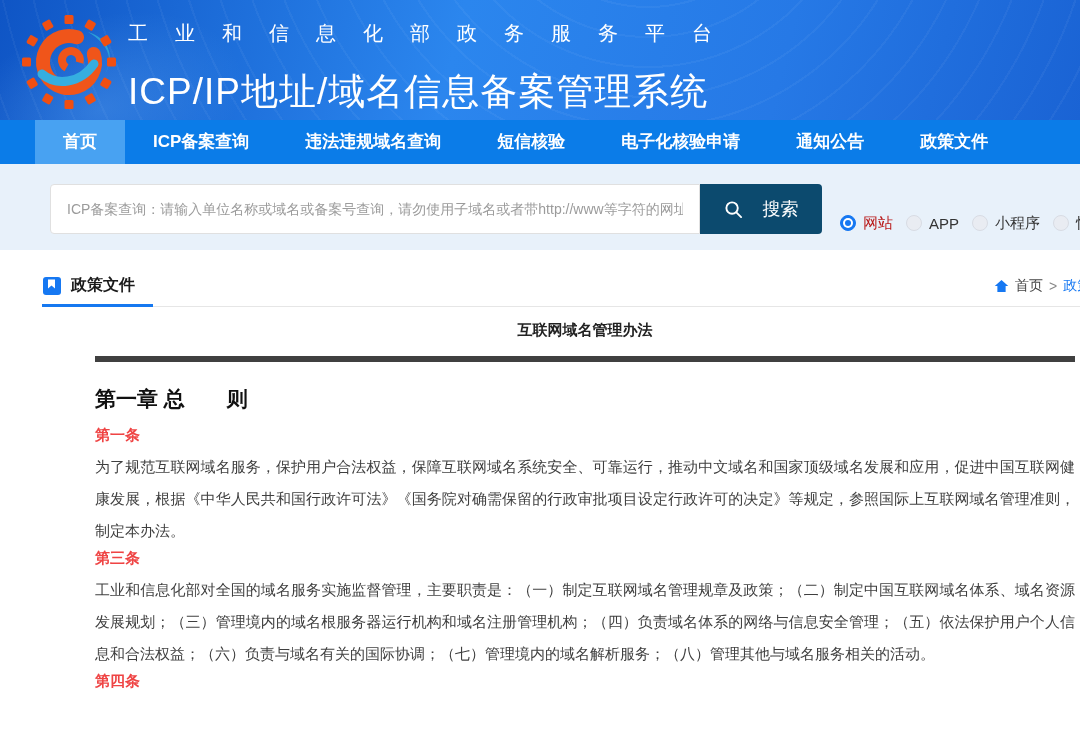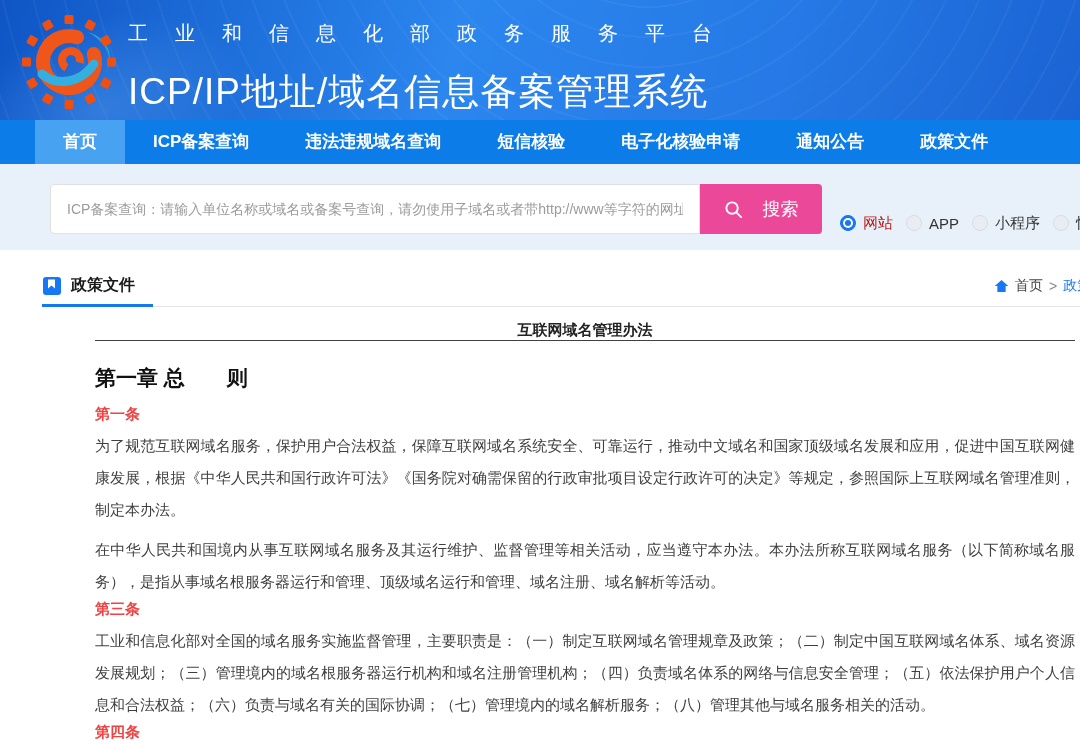--- a/index.html
+++ b/index.html
@@ -34,21 +34,21 @@
   
   .search-section { height: 86px; background: #e8f1fa; position: relative; }
   .search-row { position: absolute; left: 50px; top: 20px; display: flex; width: 1130px; }
   .search-input {
     width: 650px; height: 50px; background: #fff; border: 1px solid #e0e0e0;
     border-radius: 4px 0 0 4px; padding: 0 16px; font-size: 14px; color: #555;
     font-family: "Liberation Sans", sans-serif; outline: none;
   }
   .search-input::placeholder { color: #9b9b9b; }
   .search-btn {
-    width: 122px; height: 50px; background: #ec4899; color: #fff; border: none;
+    width: 122px; height: 50px; background: #0c4a6e; color: #fff; border: none;
     border-radius: 0 4px 4px 0; font-size: 18px; display: flex; align-items: center;
     justify-content: center; gap: 20px; cursor: pointer; font-family: "Liberation Sans", sans-serif;
   }
   .radio-group { display: flex; align-items: center; margin-left: 18px; margin-top: 28px; gap: 13px; }
   .radio-opt { display: flex; align-items: center; gap: 7px; cursor: pointer; white-space: nowrap; }
   .radio-dot { width: 16px; height: 16px; border-radius: 50%; background: #e9ecf2; border: 1px solid #d8dce4; position: relative; flex: none; }
   .radio-opt.selected .radio-dot { background: #1678f2; border-color: #1678f2; }
   .radio-opt.selected .radio-dot::after {
     content:""; position:absolute; left:50%; top:50%; transform: translate(-50%,-50%);
     width: 6px; height: 6px; border-radius: 50%; background: #1678f2; box-shadow: 0 0 0 2px #fff;
@@ -64,21 +64,21 @@
   }
   .tab-label { font-size: 16px; font-weight: bold; color: #1a1a1a; }
   .breadcrumb { position: absolute; left: 952px; top: 10px; display: flex; align-items: center; gap: 6px; white-space: nowrap; font-size: 14px; }
   .crumb-home { color: #444; cursor: pointer; }
   .crumb-sep { color: #888; }
   .crumb-current { color: #1678f2; }
 
   .article { margin-left: 95px; width: 980px; }
   .article-title {
     text-align: center; font-size: 15px; font-weight: bold; color: #222;
-    padding: 14px 0 0; border-bottom: 1px solid #404040;
+    padding: 14px 0 16px; border-bottom: 6px solid #404040;
   }
   .chapter { margin: 24px 0 14px; font-size: 21px; font-weight: bold; color: #111; line-height: 26px; }
   .clause-heading { font-size: 15px; font-weight: bold; color: #ef4444; line-height: 17px; margin-top: 2px; }
   .clause-body { font-size: 15px; color: #3f3f3f; line-height: 32px; margin-top: 8px; text-align: justify; }
 </style>
 </head>
 <body>
 
 <div class="header">
   <svg class="logo" viewBox="0 0 100 104">
@@ -175,21 +175,20 @@
 
 <div class="article">
   <div class="article-title">互联网域名管理办法</div>
   <div class="chapter">第一章 总　　则</div>
 
   <div>
     <div class="clause-heading">第一条</div>
     <div class="clause-body">为了规范互联网域名服务，保护用户合法权益，保障互联网域名系统安全、可靠运行，推动中文域名和国家顶级域名发展和应用，促进中国互联网健康发展，根据《中华人民共和国行政许可法》《国务院对确需保留的行政审批项目设定行政许可的决定》等规定，参照国际上互联网域名管理准则，制定本办法。</div>
   </div>
   <div>
-    <div class="clause-body">在中华人民共和国境内从事互联网域名服务及其运行维护、监督管理等相关活动，应当遵守本办法。本办法所称互联网域名服务（以下简称域名服务），是指从事域名根服务器运行和管理、顶级域名运行和管理、域名注册、域名解析等活动。</div>
   </div>
   <div>
     <div class="clause-heading">第三条</div>
     <div class="clause-body">工业和信息化部对全国的域名服务实施监督管理，主要职责是：（一）制定互联网域名管理规章及政策；（二）制定中国互联网域名体系、域名资源发展规划；（三）管理境内的域名根服务器运行机构和域名注册管理机构；（四）负责域名体系的网络与信息安全管理；（五）依法保护用户个人信息和合法权益；（六）负责与域名有关的国际协调；（七）管理境内的域名解析服务；（八）管理其他与域名服务相关的活动。</div>
   </div>
   <div>
     <div class="clause-heading">第四条</div>
 
   </div>
 </div>

